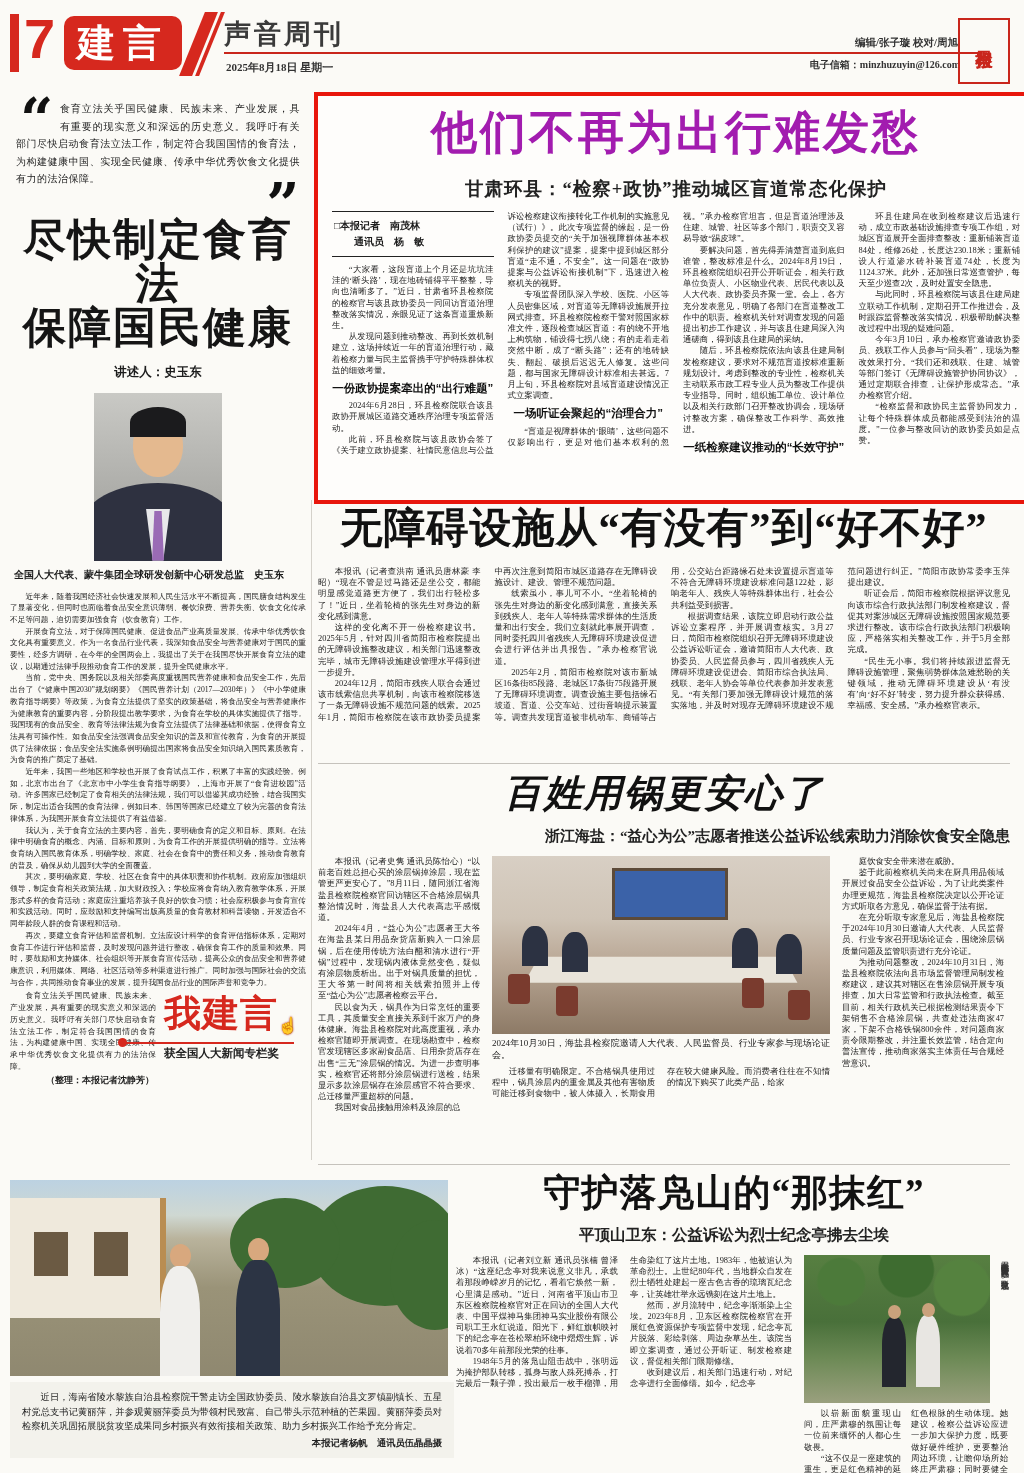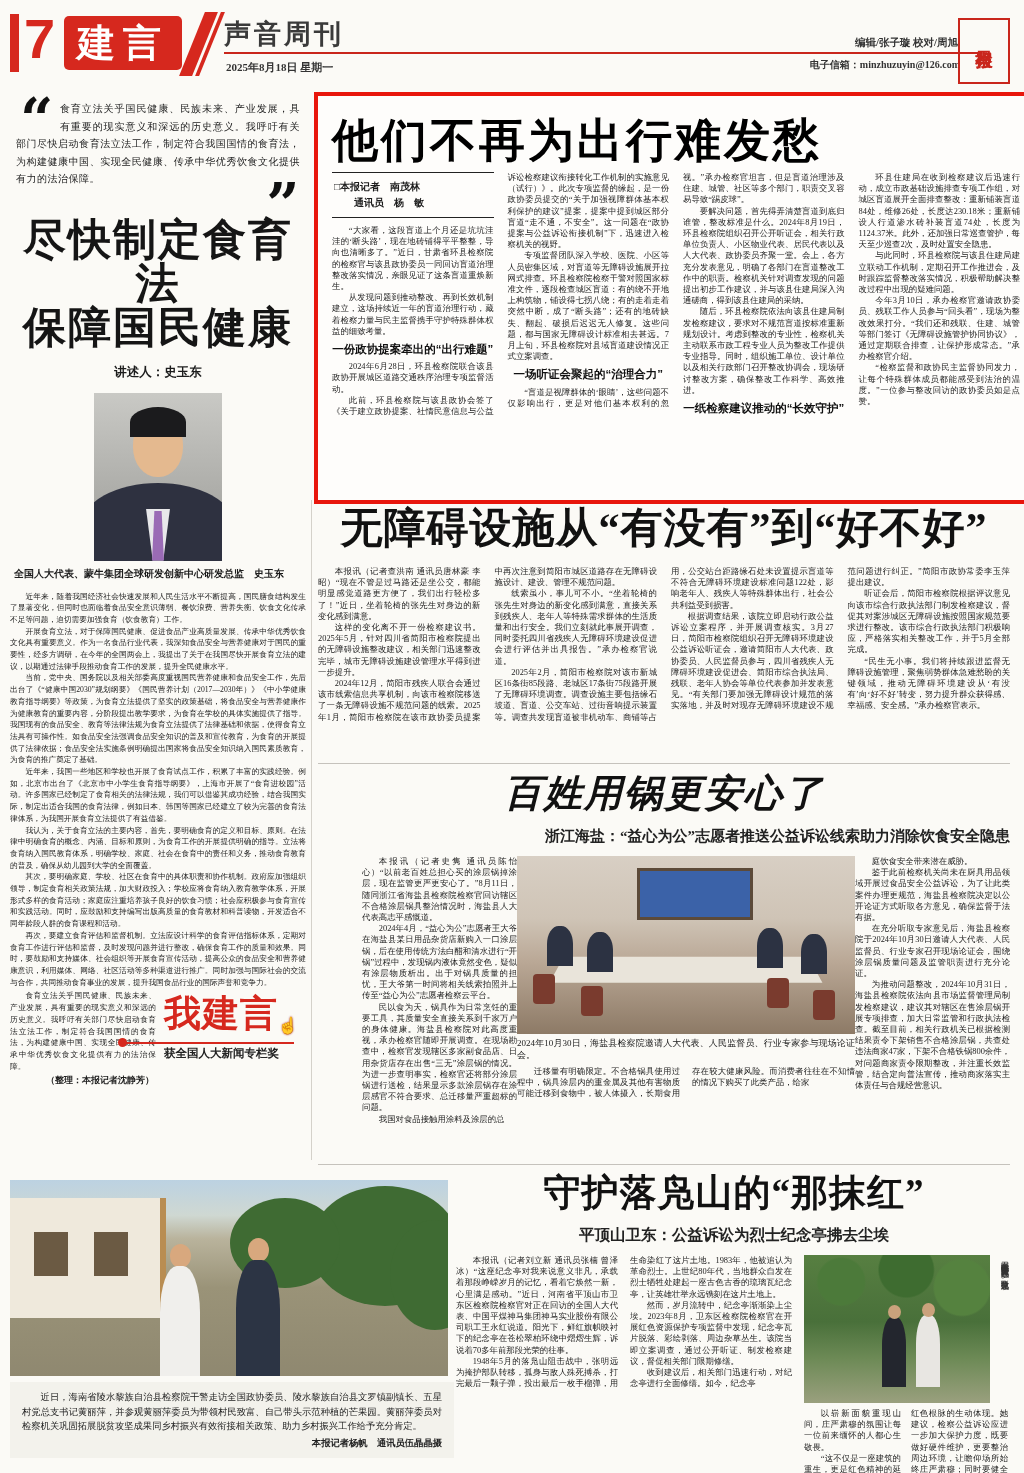--- a/index.html
+++ b/index.html
@@ -6,21 +6,21 @@
   body{background:#e8e8e4;}
   #page{position:relative;width:1024px;height:1473px;margin:0 auto;background:#fbfaf6;
         font-family:"Liberation Serif","DejaVu Serif",serif;color:#1c1c1c;overflow:hidden;}
   [data-interactable]{cursor:default;}
 
   
   #header{position:absolute;left:0;top:0;width:1024px;height:88px;}
   .hdr-bar{position:absolute;left:10px;top:14px;width:9px;height:58px;background:#d6281e;}
   .hdr-num{position:absolute;left:24px;top:6px;font-size:56px;font-weight:bold;color:#d6281e;
            font-family:"Liberation Sans",sans-serif;}
-  .hdr-box{position:absolute;left:64px;top:16px;width:118px;height:54px;background:#d6281e;border-radius:5px;
+  .hdr-box{position:absolute;left:64px;top:16px;width:118px;height:54px;background:#d6281e;border-radius:10px;
            color:#fff;font-weight:900;font-size:38px;letter-spacing:8px;text-align:center;line-height:54px;}
   .hdr-slash{position:absolute;left:192px;top:12px;width:13px;height:64px;background:#d6281e;transform:skewX(-22deg);}
   .hdr-slash2{position:absolute;left:208px;top:12px;width:4px;height:64px;background:#d6281e;transform:skewX(-22deg);}
   .hdr-weekly{position:absolute;left:224px;top:16px;font-size:27px;font-weight:700;color:#3a3a3a;
               font-family:"Liberation Sans",sans-serif;letter-spacing:3px;}
   .hdr-rule{position:absolute;left:224px;top:52px;width:758px;height:2px;background:#c9261c;}
   .hdr-date{position:absolute;left:226px;top:60px;font-size:11px;font-weight:bold;color:#333;}
   .hdr-staff{position:absolute;right:66px;top:36px;font-size:10.5px;color:#333;font-weight:bold;}
   .hdr-mail{position:absolute;right:64px;top:58px;font-size:10px;color:#333;font-weight:bold;}
   .hdr-logo{position:absolute;right:14px;top:18px;width:44px;height:58px;border:2px solid #c9261c;
@@ -53,50 +53,50 @@
   .portrait .suit{position:absolute;left:-12px;bottom:-6px;width:152px;height:84px;border-radius:50% 50% 0 0;
                   background:#2e3140;}
   .portrait .shirt{position:absolute;left:52px;bottom:0;width:24px;height:52px;background:#e8e8ea;
                    clip-path:polygon(0 0,100% 0,72% 100%,28% 100%);}
   .portrait .tie{position:absolute;left:58px;bottom:0;width:12px;height:50px;background:#9a6bb5;
                  clip-path:polygon(20% 0,80% 0,100% 100%,0 100%);}
   .portrait .head{position:absolute;left:39px;top:22px;width:50px;height:62px;border-radius:48%;
                   background:#e4b98f;}
   .portrait .hair{position:absolute;left:36px;top:14px;width:56px;height:30px;border-radius:50% 50% 0 0;
                   background:#1b1b1d;}
-  .food-photo-caption{margin-top:4px;font-size:10px;font-weight:bold;font-family:Liberation Mono, monospace;
+  .food-photo-caption{margin-top:4px;font-size:10px;font-weight:bold;font-family:Liberation Sans, sans-serif;
                       line-height:16px;text-align:justify;padding:0 4px;}
   #food-body{margin-top:8px;font-size:7.7px;line-height:11.7px;max-height:446px;overflow:hidden;}
   #food-last{position:relative;margin-top:2px;font-size:7.7px;line-height:11.7px;}
   #food-last .closing{font-weight:bold;font-size:9px;margin-top:3px;text-indent:4em;}
   .jy-logo{float:right;width:142px;height:76px;margin:4px 0 2px 8px;position:relative;}
   .jy-chars{font-size:37px;font-weight:900;color:#d6281e;letter-spacing:1px;line-height:40px;
             font-family:"Liberation Sans",sans-serif;}
   .jy-hand{position:absolute;right:8px;top:26px;font-size:16px;color:#fff;text-shadow:0 0 2px #a51808;}
   .jy-line{position:absolute;left:-40px;top:48px;width:170px;height:2px;background:#d6281e;}
   .jy-dot{position:absolute;left:-46px;top:44px;width:9px;height:9px;border-radius:50%;background:#d6281e;}
   .jy-sub{margin-top:14px;font-size:11.5px;font-weight:bold;font-family:"Liberation Sans",sans-serif;color:#222;}
 
   
   #redbox{position:absolute;left:314px;top:92px;width:688px;height:392px;border:4px solid #e8160c;
           background:#fefdfb;padding:6px 14px;}
-  .rb-title{margin:8px 0 0;text-align:left;font-size:46px;font-weight:900;letter-spacing:3px;color:#000000;}
+  .rb-title{margin:0 0 0;text-align:center;font-size:46px;font-weight:900;letter-spacing:3px;color:#a21caf;}
   .rb-sub{margin:12px 0 10px;text-align:center;font-size:18.5px;font-weight:700;color:#222;letter-spacing:1px;}
   #rb-cols{column-count:4;height:276px;}
 
   
   #barrier{position:absolute;left:318px;top:500px;width:692px;height:260px;}
   .bf-title{margin:0;text-align:center;font-size:42px;font-weight:900;letter-spacing:1px;color:#111;}
   #bf-cols{column-count:4;height:196px;margin-top:10px;}
 
   
   #pot{position:absolute;left:318px;top:768px;width:692px;height:392px;}
   .pot-title{margin:0;text-align:center;font-size:38px;font-weight:900;letter-spacing:2px;color:#111;font-style:italic;}
   .pot-sub{margin:8px 0 10px;text-align:right;font-size:15px;font-weight:700;color:#222;}
-  .pot-body{display:flex;margin-left:44px;}
+  .pot-body{display:flex;gap:12px;}
   .pot-col{width:162px;font-size:8.4px;line-height:11.2px;height:296px;overflow:hidden;}
   .pot-center{width:338px;}
   .photo-meeting{width:338px;height:178px;position:relative;overflow:hidden;
      background:linear-gradient(180deg,#d8cfc4 0%,#cfc4b6 35%,#b9a795 60%,#8d7a66 100%);}
   .pm-screen{position:absolute;left:120px;top:12px;width:110px;height:46px;background:#3b62a8;border:3px solid #5c4a39;}
   .pm-table{position:absolute;left:40px;top:96px;width:258px;height:34px;background:#e9e4da;
             transform:perspective(200px) rotateX(40deg);}
   .pm-person{position:absolute;width:26px;height:40px;border-radius:45% 45% 0 0;background:#2c3242;}
   .pm-chair{position:absolute;width:22px;height:30px;border-radius:4px;background:#7a3b2e;}
   .photo-caption{margin-top:3px;font-size:9px;line-height:12px;color:#222;text-align:justify;
@@ -198,20 +198,21 @@
         <div class="jy-line" data-interactable="false"></div>
         <div class="jy-sub" data-interactable="false">获全国人大新闻专栏奖</div>
       </div>
       <p style="margin:0;text-indent:2em;text-align:justify;" data-interactable="false">食育立法关乎国民健康、民族未来、产业发展，具有重要的现实意义和深远的历史意义。我呼吁有关部门尽快启动食育法立法工作，制定符合我国国情的食育法，为构建健康中国、实现全民健康、传承中华优秀饮食文化提供有力的法治保障。</p>
       <p class="closing" data-interactable="false">（整理：本报记者沈静芳）</p>
     </div>
   </div>
 
   <div id="redbox" data-interactable="false">
     <h1 class="rb-title" data-interactable="false">他们不再为出行难发愁</h1>
+    <div class="rb-sub" data-interactable="false">甘肃环县：“检察+政协”推动城区盲道常态化保护</div>
     <div id="rb-cols" class="cols" data-interactable="false">
       <div class="byline-box" data-interactable="false">
         <div data-interactable="false">□本报记者　南茂林</div>
         <div data-interactable="false">　　通讯员　杨　敏</div>
       </div>
       <div data-interactable="false" style="display:contents;"><p data-interactable="false">“大家看，这段盲道上个月还是坑坑洼洼的‘断头路’，现在地砖铺得平平整整，导向也清晰多了。”近日，甘肃省环县检察院的检察官与该县政协委员一同回访盲道治理整改落实情况，亲眼见证了这条盲道重焕新生。</p><p data-interactable="false">从发现问题到推动整改、再到长效机制建立，这场持续近一年的盲道治理行动，藏着检察力量与民主监督携手守护特殊群体权益的细致考量。</p><h4 data-interactable="false">一份政协提案牵出的“出行难题”</h4><p data-interactable="false">2024年6月28日，环县检察院联合该县政协开展城区道路交通秩序治理专项监督活动。</p><p data-interactable="false">此前，环县检察院与该县政协会签了《关于建立政协提案、社情民意信息与公益诉讼检察建议衔接转化工作机制的实施意见（试行）》。此次专项监督的缘起，是一份政协委员提交的“关于加强视障群体基本权利保护的建议”提案，提案中提到城区部分盲道“走不通，不安全”。这一问题在“政协提案与公益诉讼衔接机制”下，迅速进入检察机关的视野。</p><p data-interactable="false">专项监督团队深入学校、医院、小区等人员密集区域，对盲道等无障碍设施展开拉网式排查。环县检察院检察干警对照国家标准文件，逐段检查城区盲道：有的绕不开地上构筑物，铺设得七拐八绕；有的走着走着突然中断，成了“断头路”；还有的地砖缺失、翻起、破损后迟迟无人修复。这些问题，都与国家无障碍设计标准相去甚远。7月上旬，环县检察院对县域盲道建设情况正式立案调查。</p><h4 data-interactable="false">一场听证会聚起的“治理合力”</h4><p data-interactable="false">“盲道是视障群体的‘眼睛’，这些问题不仅影响出行，更是对他们基本权利的忽视。”承办检察官坦言，但是盲道治理涉及住建、城管、社区等多个部门，职责交叉容易导致“踢皮球”。</p><p data-interactable="false">要解决问题，首先得弄清楚盲道到底归谁管，整改标准是什么。2024年8月19日，环县检察院组织召开公开听证会，相关行政单位负责人、小区物业代表、居民代表以及人大代表、政协委员齐聚一堂。会上，各方充分发表意见，明确了各部门在盲道整改工作中的职责。检察机关针对调查发现的问题提出初步工作建议，并与该县住建局深入沟通磋商，得到该县住建局的采纳。</p><p data-interactable="false">随后，环县检察院依法向该县住建局制发检察建议，要求对不规范盲道按标准重新规划设计。考虑到整改的专业性，检察机关主动联系市政工程专业人员为整改工作提供专业指导。同时，组织施工单位、设计单位以及相关行政部门召开整改协调会，现场研讨整改方案，确保整改工作科学、高效推进。</p><h4 data-interactable="false">一纸检察建议推动的“长效守护”</h4><p data-interactable="false">环县住建局在收到检察建议后迅速行动，成立市政基础设施排查专项工作组，对城区盲道展开全面排查整改：重新铺装盲道84处，维修26处，长度达230.18米；重新铺设人行道渗水砖补装盲道74处，长度为1124.37米。此外，还加强日常巡查管护，每天至少巡查2次，及时处置安全隐患。</p><p data-interactable="false">与此同时，环县检察院与该县住建局建立联动工作机制，定期召开工作推进会，及时跟踪监督整改落实情况，积极帮助解决整改过程中出现的疑难问题。</p><p data-interactable="false">今年3月10日，承办检察官邀请政协委员、残联工作人员参与“回头看”，现场为整改效果打分。“我们还和残联、住建、城管等部门签订《无障碍设施管护协同协议》，通过定期联合排查，让保护形成常态。”承办检察官介绍。</p><p data-interactable="false">“检察监督和政协民主监督协同发力，让每个特殊群体成员都能感受到法治的温度。”一位参与整改回访的政协委员如是点赞。</p></div>
     </div>
   </div>
 
   <div id="barrier" data-interactable="false">

